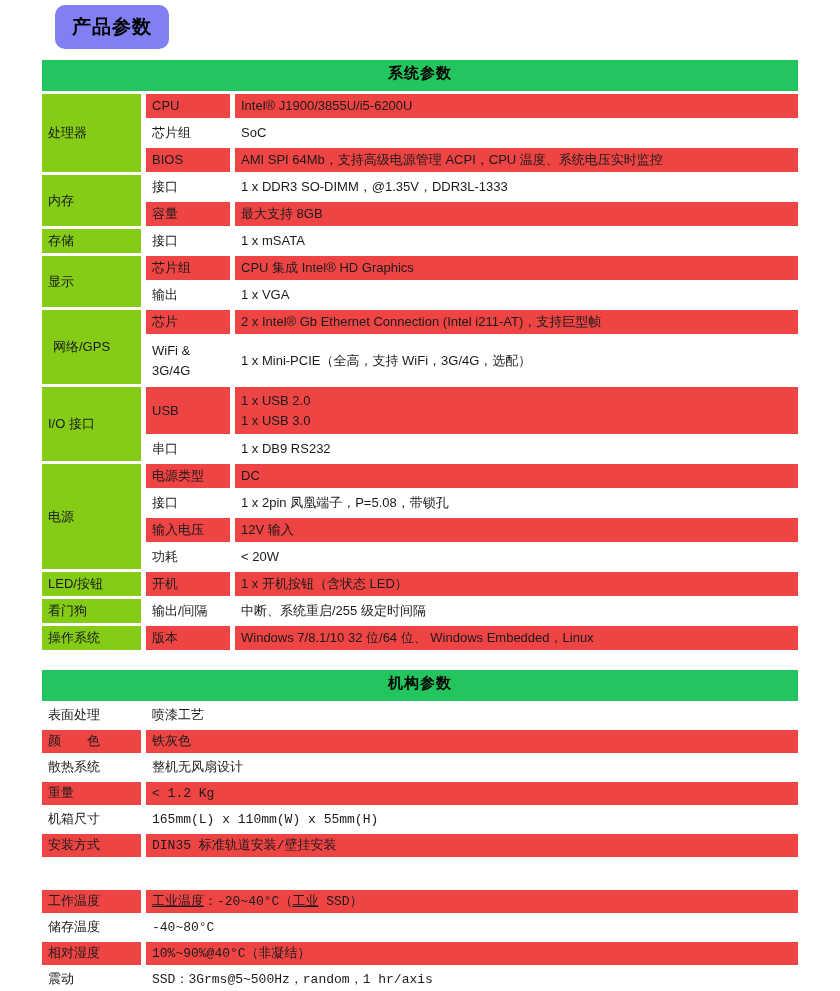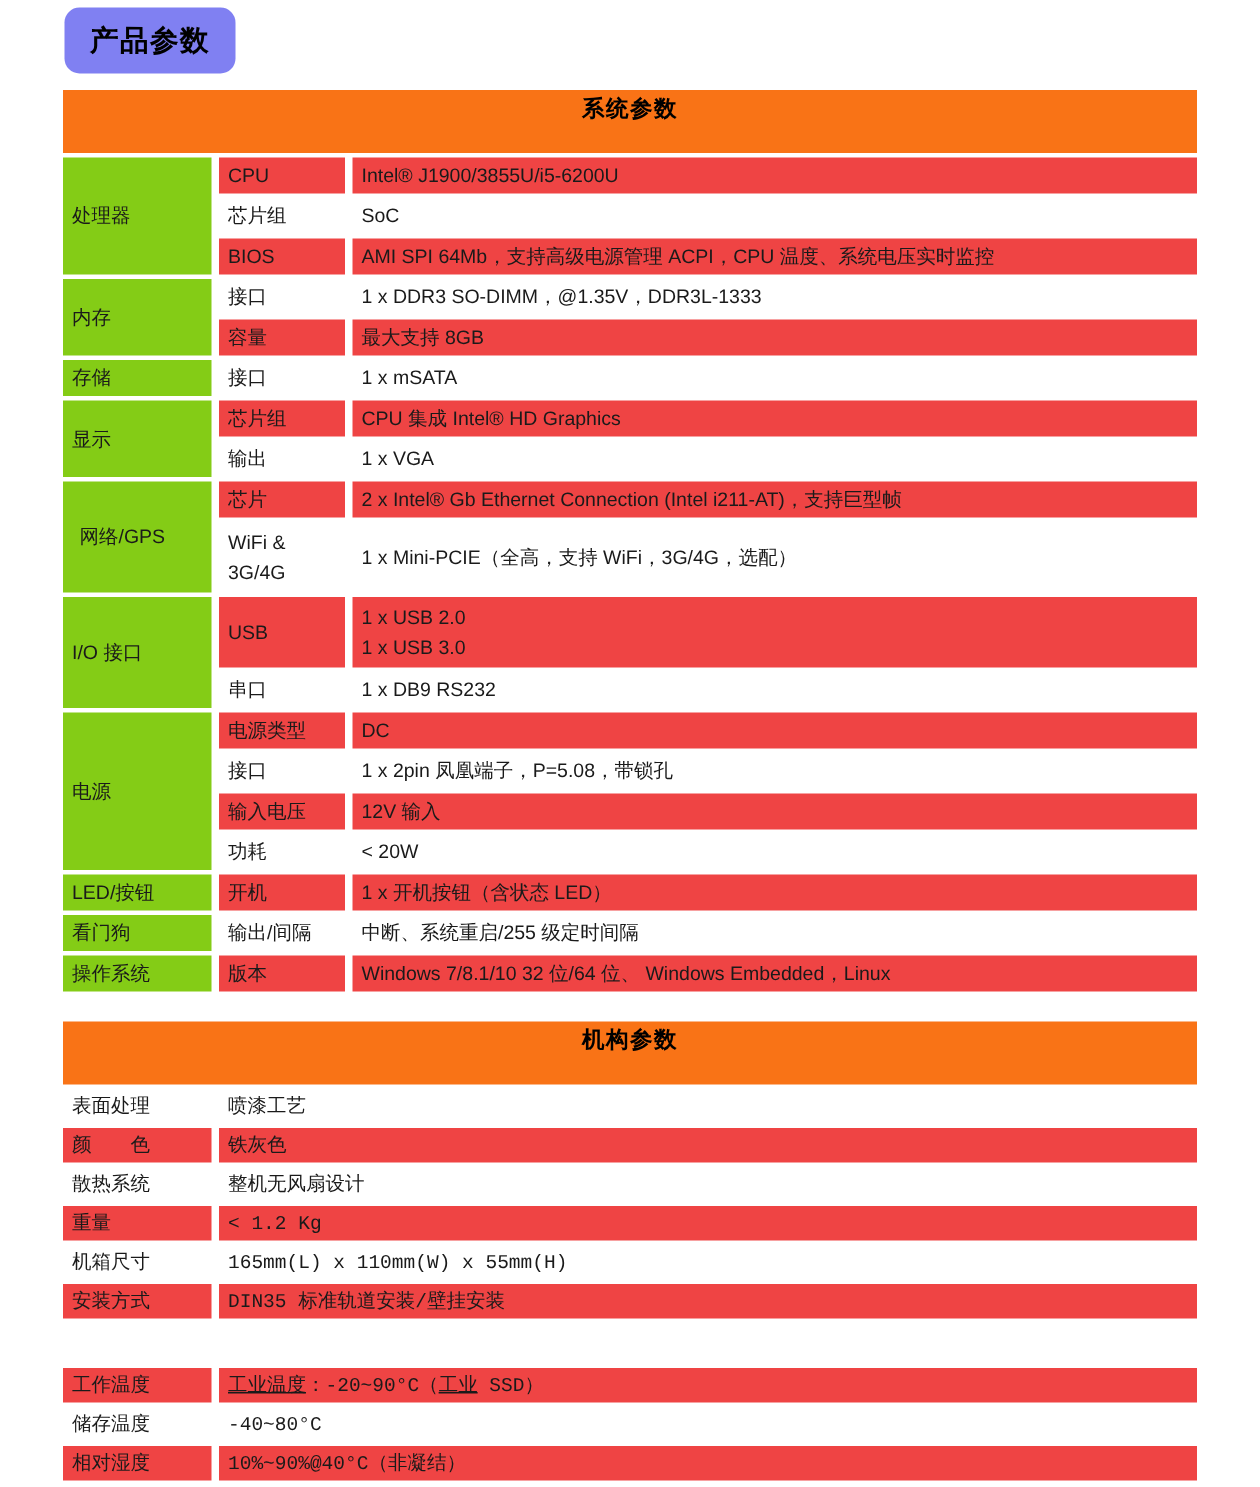--- a/index.html
+++ b/index.html
@@ -6,42 +6,42 @@
   body {
     width:840px; height:991px;
     font-family:"Liberation Sans","DejaVu Sans",sans-serif;
     color:#1a1a1a;
     overflow:hidden;
   }
   .content { padding:5px 42px 0 42px; }
 
   .badge {
     display:inline-block;
-    margin-left:1px;
+    margin-left:13px;
     background:#8080f2;
     color:#000;
     font-weight:bold;
     font-size:19px;
     padding:9px 17px;
     border-radius:10px;
     letter-spacing:1px;
   }
 
   .tbl { width:100%; }
   .tbl.t1 { margin-top:11px; }
   .tbl.t2 { margin-top:20px; }
   .tbl.t3 { margin-top:33px; }
 
   .tbl-header {
-    background:#f97316;
+    background:#22c55e;
     color:#000;
     font-weight:bold;
     font-size:15px;
     text-align:center;
-    height:42px;
+    height:31px;
     line-height:25px;
     margin-bottom:3px;
     letter-spacing:1px;
   }
 
   .grid3 { display:grid; grid-template-columns:99px 84px 1fr; gap:3px 5px; }
   .grid2 { display:grid; grid-template-columns:99px 1fr; gap:3px 5px;font-family:Liberation Mono, monospace; }
 
   .cell {
     display:flex;
@@ -142,21 +142,21 @@
         <div class="cell">165mm(L) x 110mm(W) x 55mm(H)</div>
         <div class="cell shaded">安装方式</div>
         <div class="cell shaded">DIN35 标准轨道安装/壁挂安装</div>
       </div>
   </div>
 
   <div class="tbl t3">
     <div class="grid grid2">
         <div class="cell shaded">工作温度</div>
         <div class="cell shaded">
-          <div><span class="u">工业温度</span><span>：-20~90°C（</span><span class="u">工业</span><span> SSD）</span></div>
+          <div><span class="u">工业温度</span><span>：-20~40°C（</span><span class="u">工业</span><span> SSD）</span></div>
         </div>
         <div class="cell">储存温度</div>
         <div class="cell">-40~80°C</div>
         <div class="cell shaded">相对湿度</div>
         <div class="cell shaded">10%~90%@40°C（非凝结）</div>
         <div class="cell">震动</div>
         <div class="cell">SSD：3Grms@5~500Hz，random，1 hr/axis</div>
       </div>
   </div>
 

